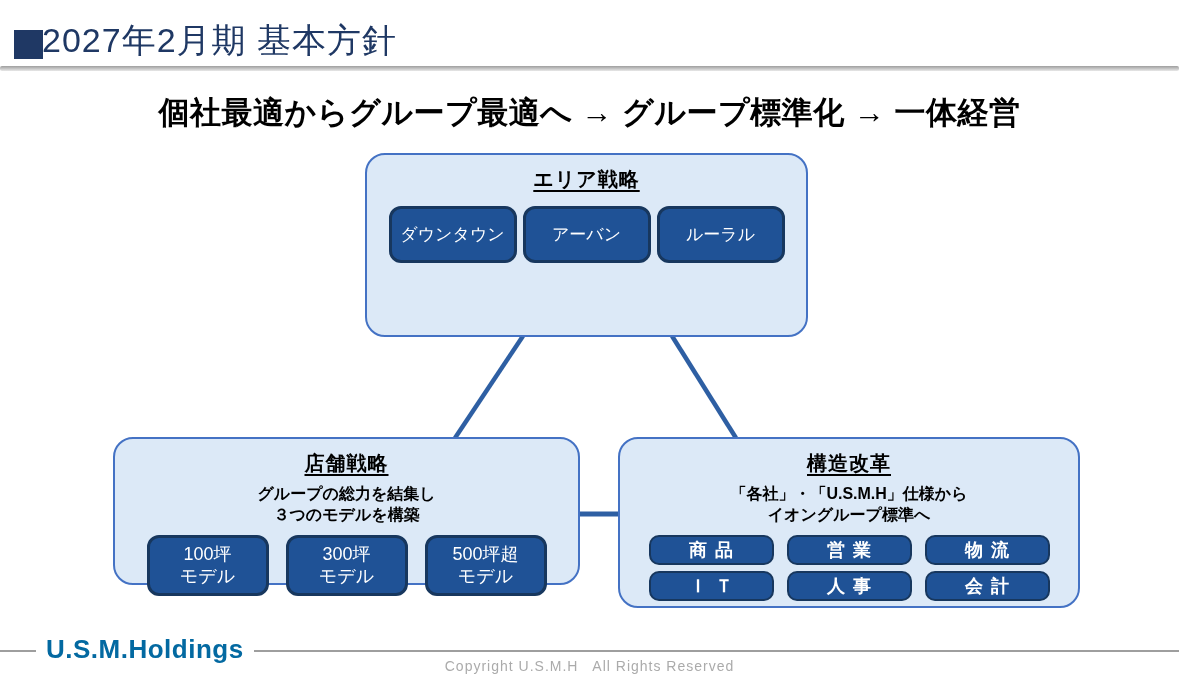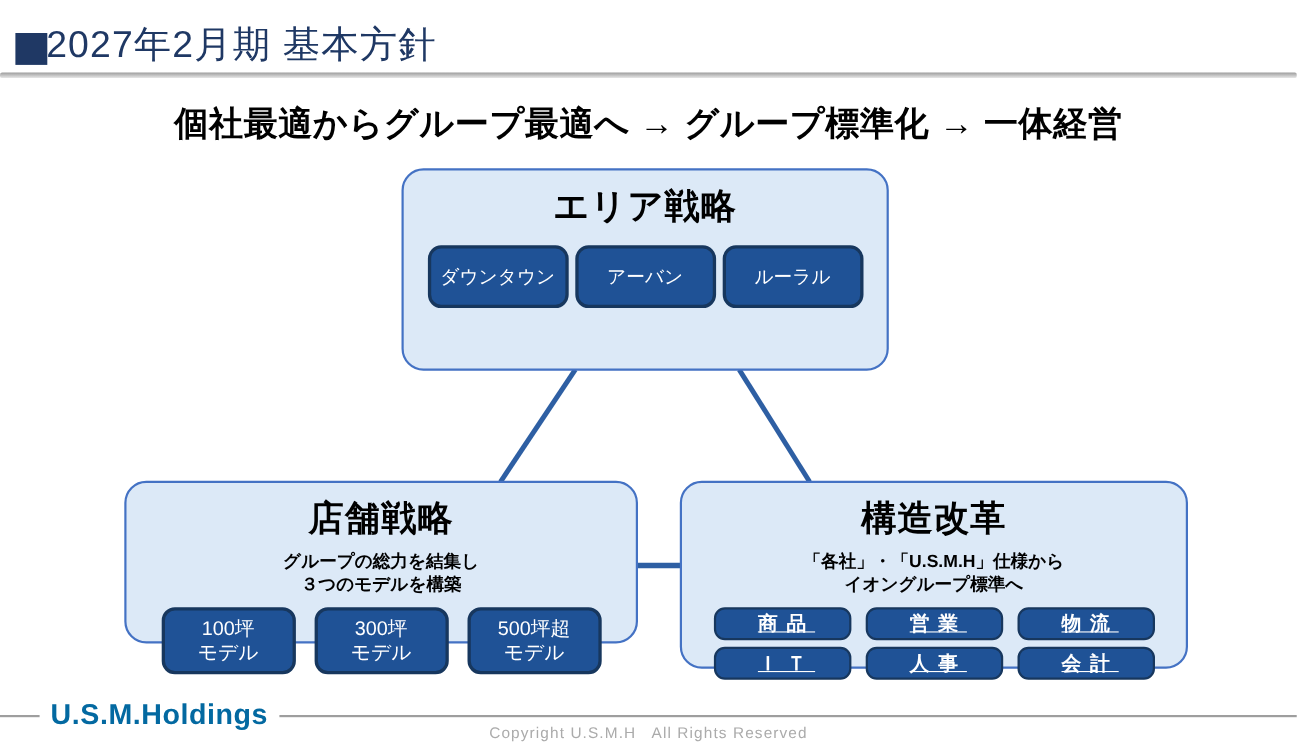--- a/index.html
+++ b/index.html
@@ -46,21 +46,22 @@
     box-sizing:border-box;
     text-align:center;
   }
   .sbox-area  { left:365px; top:153px; width:443px; height:184px; }
   .sbox-store { left:113px; top:437px; width:467px; height:148px; }
   .sbox-reform{ left:618px; top:437px; width:462px; height:171px; }
 
   .sbox-title {
     display:inline-block;
     margin-top:11px;
-    font-size:32px; font-weight:bold; color:#000;
+    font-size:20px; font-weight:bold; color:#000;
+    text-decoration:underline;
     text-underline-offset:4px;
     text-decoration-thickness:2px;
     letter-spacing:1px;
   }
   .sbox-desc {
     margin-top:7px;
     font-size:16px; font-weight:bold; color:#000;
     line-height:1.3;
   }
 
@@ -84,21 +85,21 @@
 
   .sbox-reform .btn-grid {
     margin-top:9px;
     display:grid;
     grid-template-columns:repeat(3, 125px);
     grid-auto-rows:30px;
     column-gap:13px; row-gap:6px;
     justify-content:center;
   }
   .sbox-reform .btn { width:125px; height:30px; font-size:18px; font-weight:bold; border-width:2.5px; border-radius:10px; }
-  .sbox-reform .btn span { letter-spacing:8px; margin-right:-8px; white-space:nowrap;text-decoration:underline; }
+  .sbox-reform .btn span { letter-spacing:8px; margin-right:-8px; white-space:nowrap; }
 
   
   .footer-rule {
     position:absolute; left:0; top:650px; width:1179px; height:2px;
     background:#9e9e9e;
   }
   .footer-logo {
     position:absolute; left:36px; top:634px;
     background:#ffffff;
     padding:0 10px;

